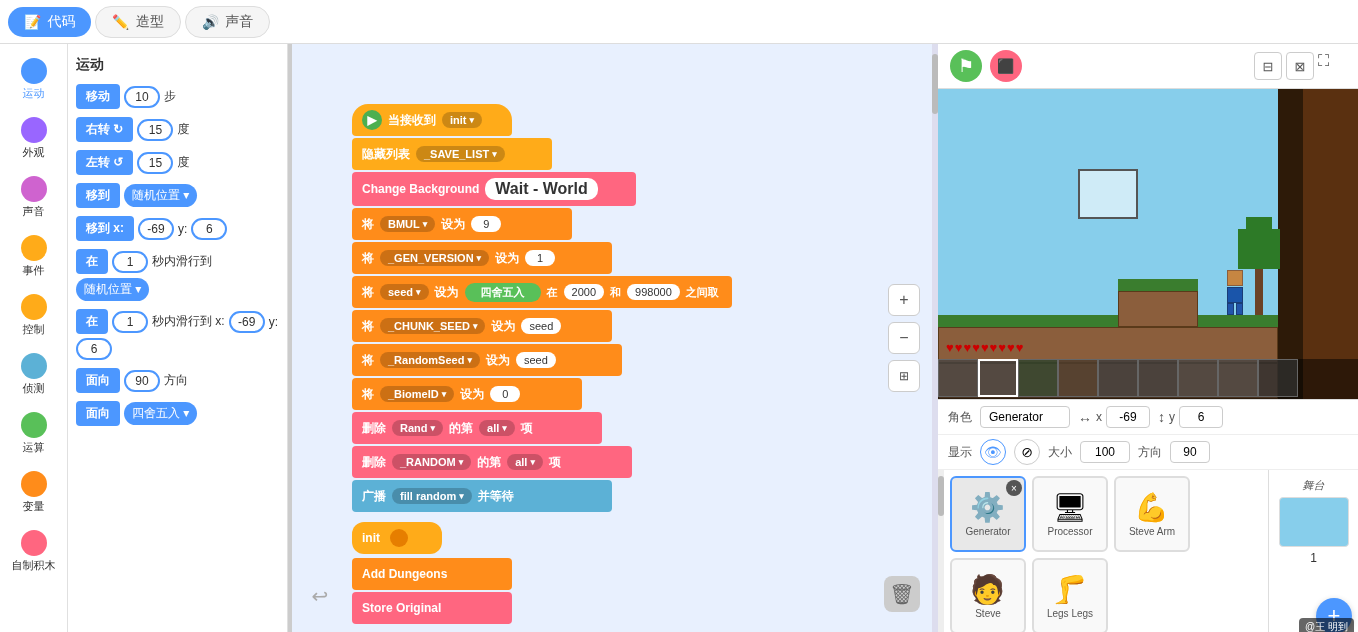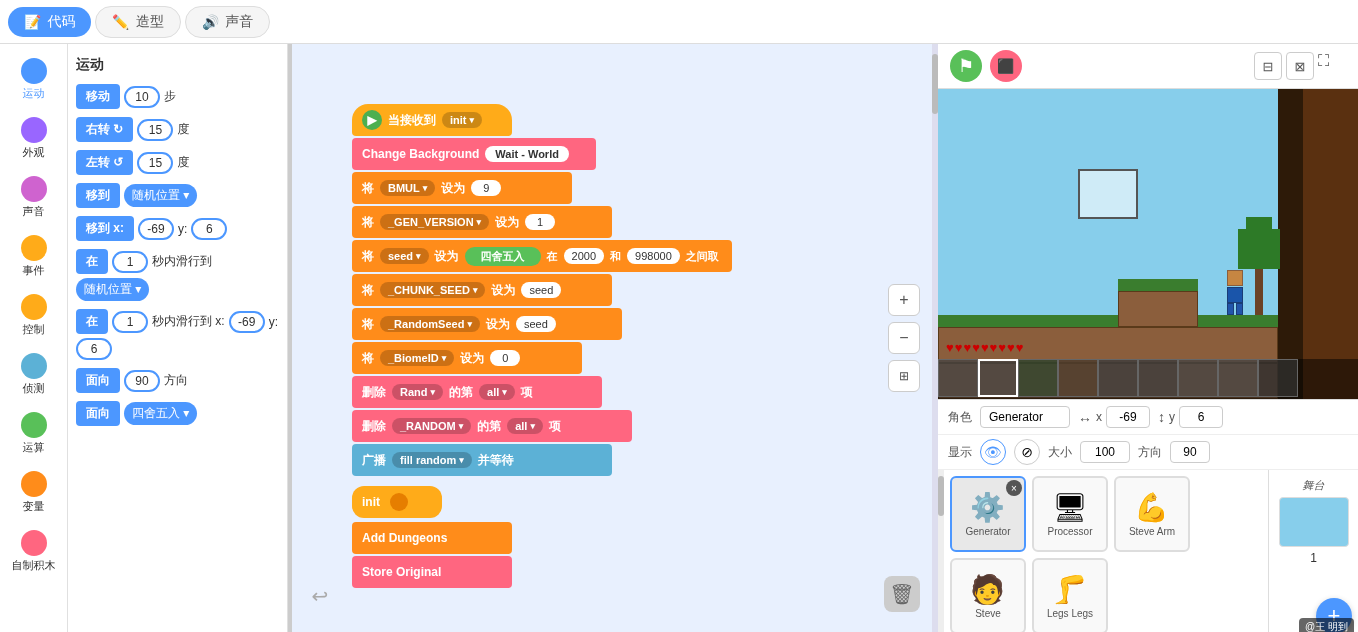--- a/index.html
+++ b/index.html
@@ -87,21 +87,21 @@
     .s-inline-input {
       background: #fff; border-radius: 10px; padding: 2px 8px;
       color: #333; font-weight: normal; min-width: 30px; text-align: center; font-size: 11px;
     }
     .s-inline-dropdown {
       background: rgba(0,0,0,0.2); border-radius: 10px; padding: 2px 8px;
       color: #fff; font-size: 11px; display: flex; align-items: center; gap: 3px;
     }
     .s-inline-dropdown::after { content: '▾'; font-size: 9px; }
     .s-white-pill {
-      background: #fff; color: #333; border-radius: 10px; padding: 2px 10px; font-size: 11px;
+      background: #fff; color: #333; border-radius: 10px; padding: 2px 10px; font-size: 16px;
     }
 
     
     .canvas-controls {
       position: absolute; right: 12px; top: 50%; transform: translateY(-50%);
       display: flex; flex-direction: column; gap: 6px;
     }
     .canvas-ctrl-btn {
       width: 32px; height: 32px; background: #fff; border: 1px solid #ccc;
       border-radius: 6px; display: flex; align-items: center; justify-content: center;
@@ -366,22 +366,26 @@
     <div class="canvas-scroll">
 
       <div class="scratch-block-stack">
 
         <div class="s-block s-block-hat s-orange" style="background:#FFAB19; border-radius:16px 16px 4px 4px; width:160px;">
           <span style="background:#4CAF50; border-radius:50%; width:20px; height:20px; display:inline-flex; align-items:center; justify-content:center; color:#fff; font-size:12px;">▶</span>
           <span>当接收到</span>
           <div class="s-inline-dropdown">init</div>
         </div>
 
-
-        <div class="s-block s-pink" style="background:#FF6680; width:244px;">
+        <div class="s-block s-gold" style="background:#FFAB19; width:200px;">
+          <span>隐藏列表</span>
+          <div class="s-inline-dropdown">_SAVE_LIST</div>
+        </div>
+
+        <div class="s-block s-pink" style="background:#FF6680; width:284px;">
           <span>Change Background</span>
           <span class="s-white-pill">Wait - World</span>
         </div>
 
         <div class="s-block s-orange" style="background:#FF8C1A; width:220px;">
           <span>将</span>
           <div class="s-inline-dropdown">BMUL</div>
           <span>设为</span>
           <span class="s-inline-input">9</span>
         </div>

